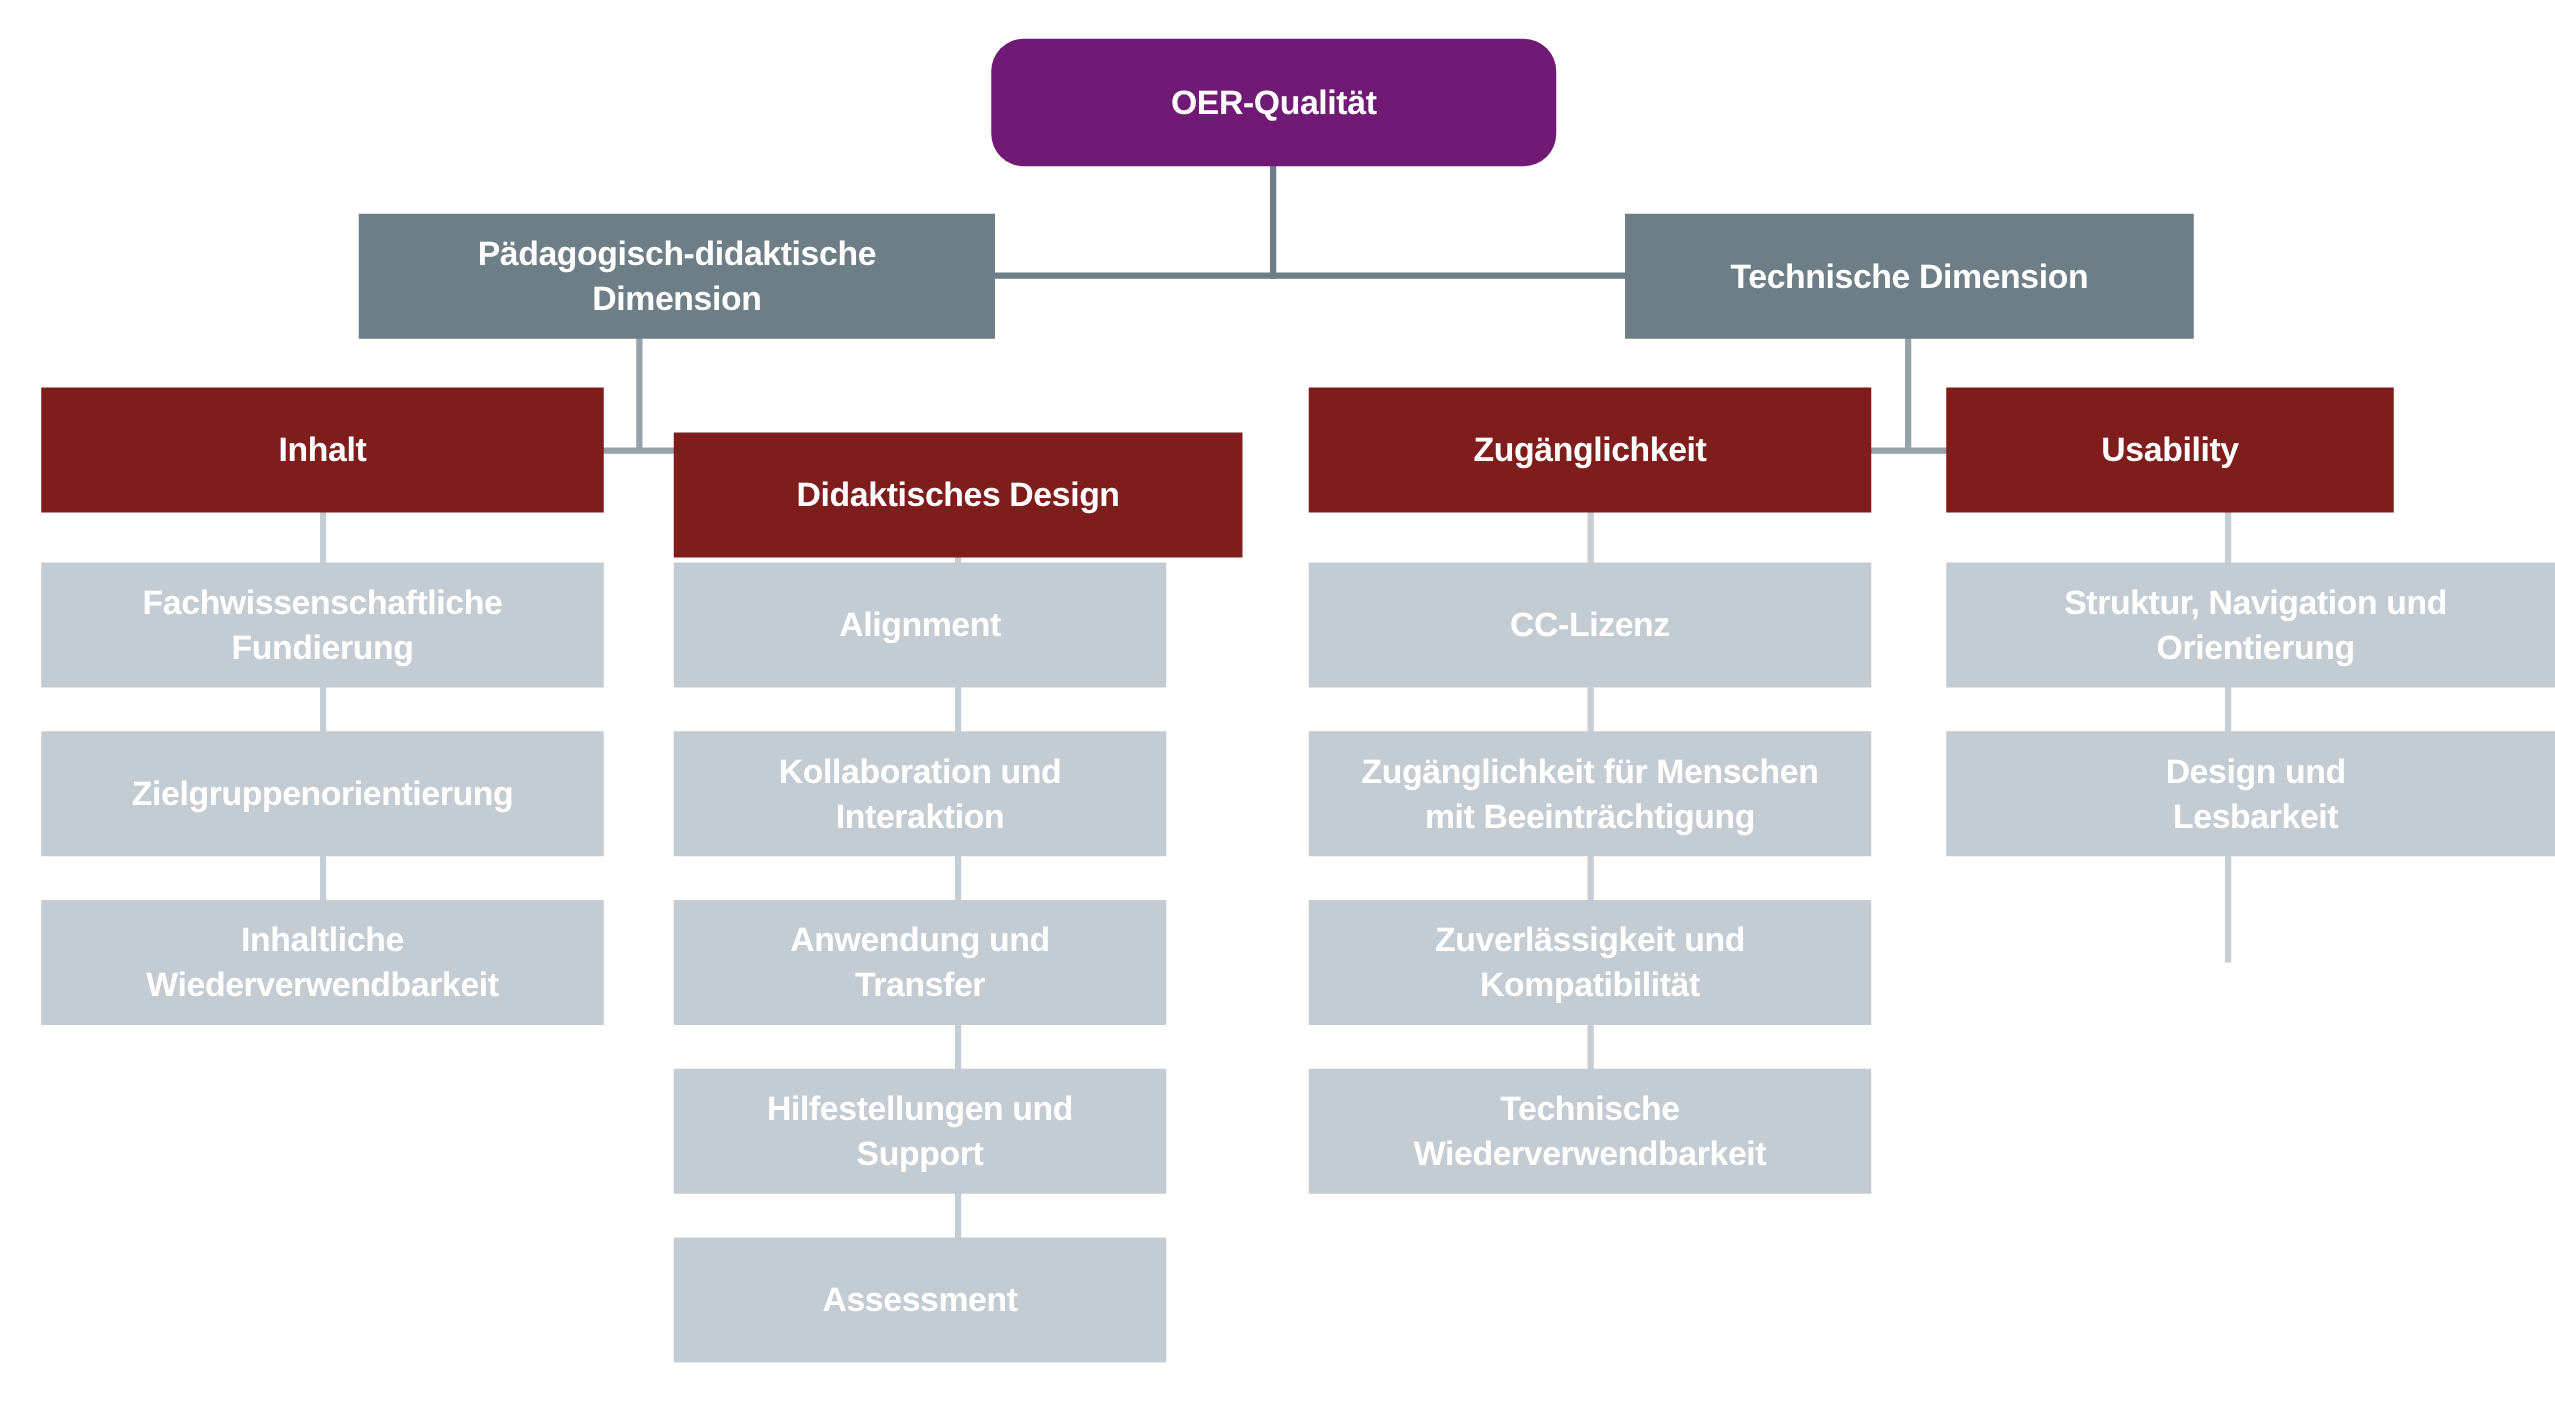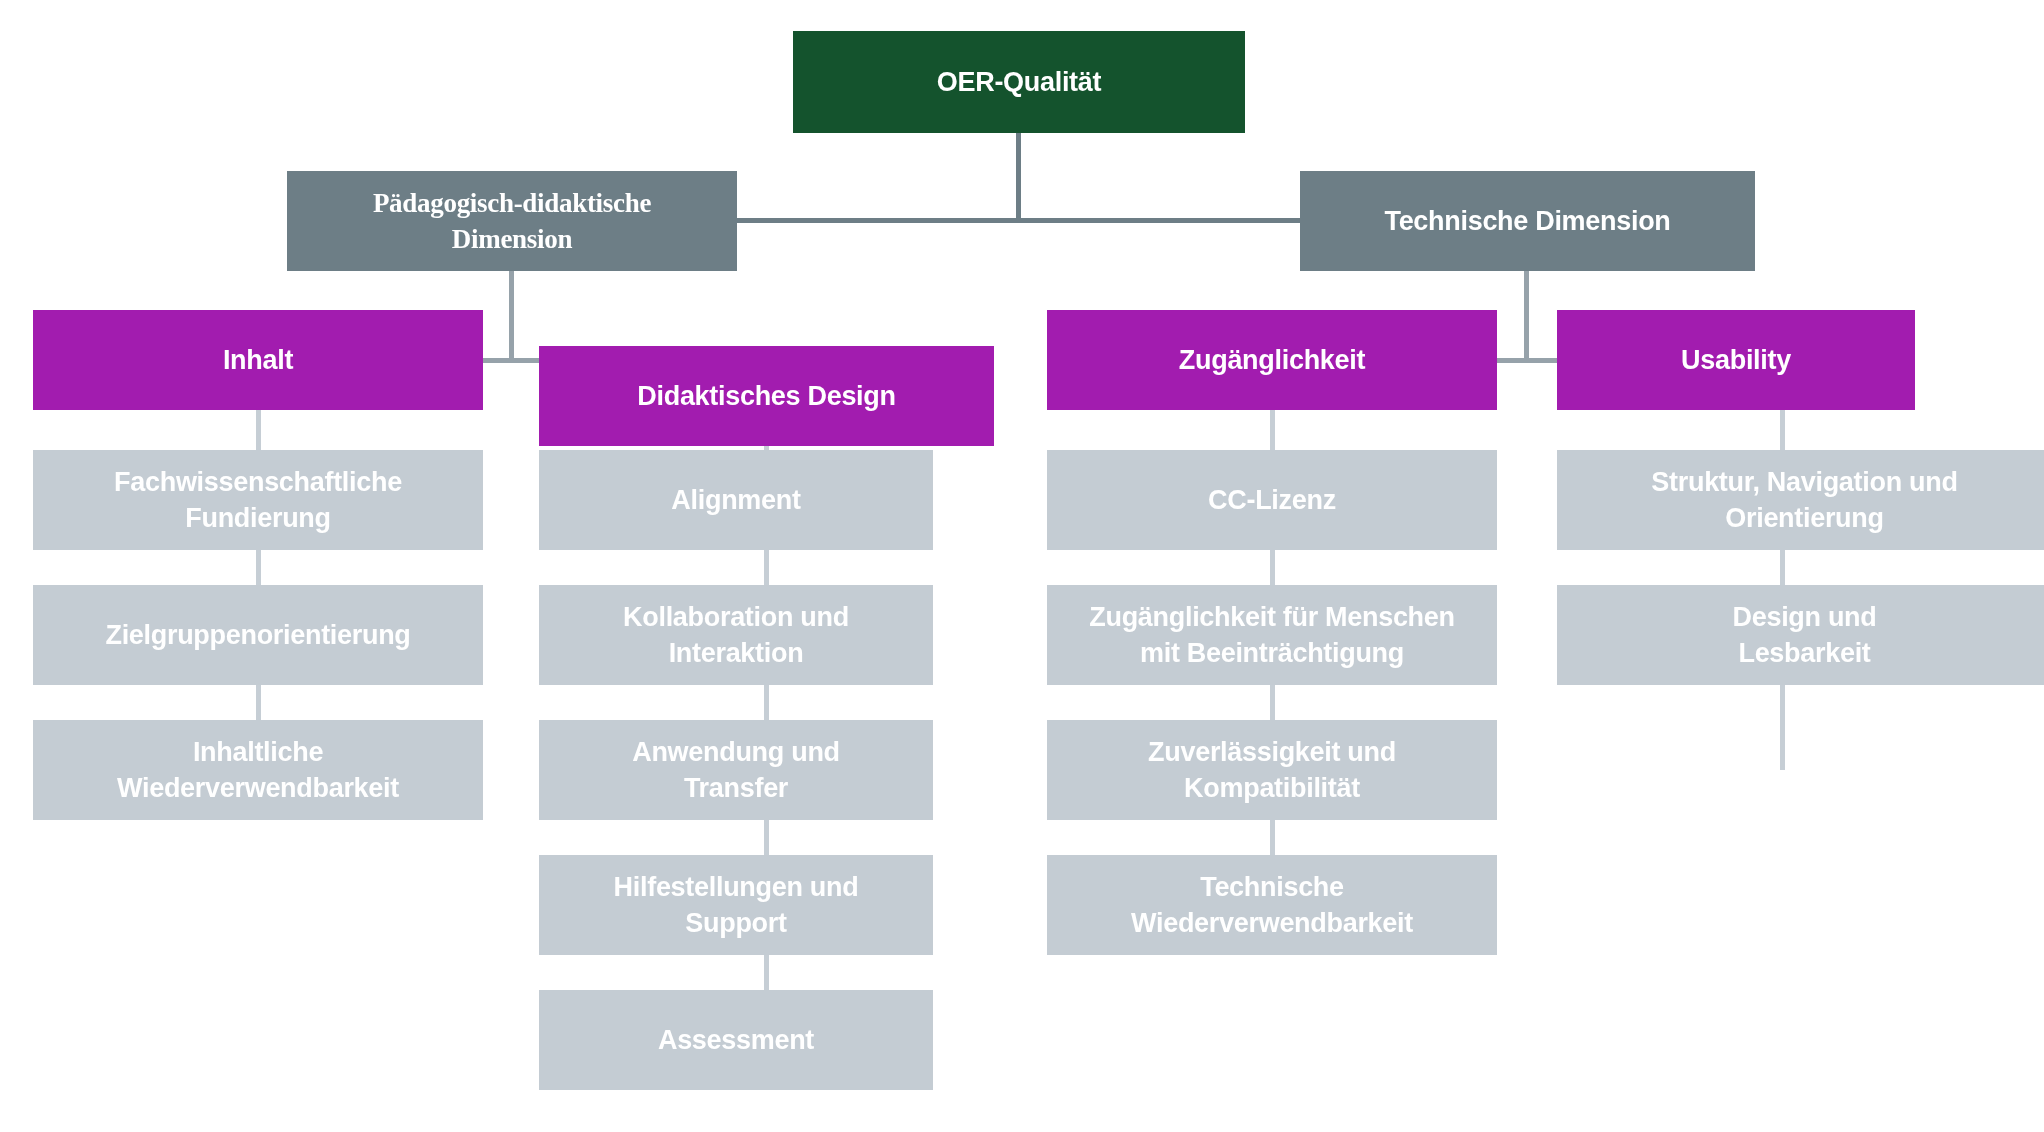--- a/index.html
+++ b/index.html
@@ -24,38 +24,38 @@
     text-align: center;
     color: #ffffff;
     font-weight: bold;
     font-size: 27px;
     line-height: 36px;
     letter-spacing: -0.3px;
     white-space: pre-line;
     padding: 0 10px;
     box-sizing: border-box;
   }
-  .lvl1 { background: #14532d; }
+  .lvl1 { background: #701a75; border-radius: 26px; }
   .lvl2 { background: #6d7e86; }
-  .lvl3 { background: #a21caf; }
+  .lvl3 { background: #7f1d1d; }
   .lvl4 { background: #c4ccd3; }
 
   .line {
     position: absolute;
     z-index: 1;
   }
   .line.dark  { background: #6d7e86; }
   .line.mid   { background: #96a2aa; }
   .line.light { background: #c6ced5; }
 
   
   #box-root { left: 793px; top: 31px; width: 452px; height: 102px; }
 
   
-  #box-dim-paed { left: 287px;  top: 171px; width: 450px; height: 100px; font-family: Liberation Serif, serif; }
+  #box-dim-paed { left: 287px;  top: 171px; width: 509px; height: 100px; }
   #box-dim-tech { left: 1300px; top: 171px; width: 455px; height: 100px; }
 
   
   #col1-h { left: 33px;   top: 310px; width: 450px; height: 100px; }
   #col2-h { left: 539px;  top: 310px; width: 455px; height: 100px; margin-top: 36px; }
   #col3-h { left: 1047px; top: 310px; width: 450px; height: 100px; }
   #col4-h { left: 1557px; top: 310px; width: 358px; height: 100px; }
 
   
   .c1 { left: 33px;   width: 450px; }

